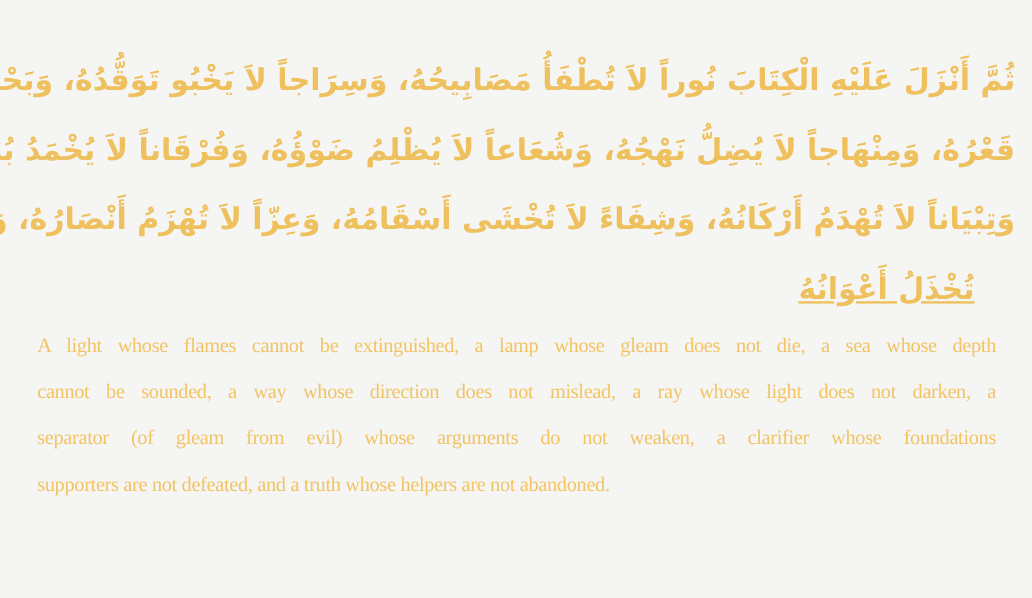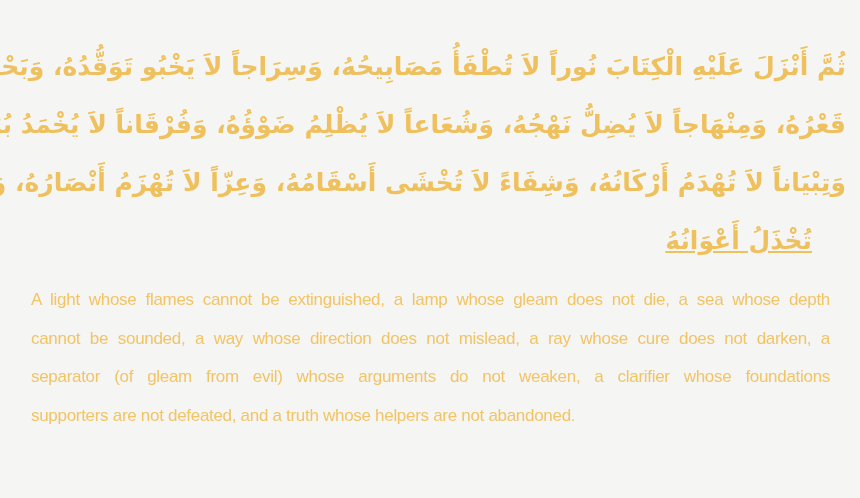--- a/index.html
+++ b/index.html
@@ -38,24 +38,24 @@
   .ar-line.ar-last {
     text-align: right;
     text-align-last: right;
     padding-left: 0;
     padding-right: 34px;
     text-decoration: underline;
   }
   
   .english-block {
     position: absolute;
-    top: 281px; left: 31px;
+    top: 269px; left: 31px;
     width: 799px;
     color: var(--gold-english);
-    font-family: Liberation Sans, sans-serif;
+    font-family: Liberation Serif, serif;
     font-size: 17px;
     letter-spacing: -0.3px;
     line-height: 38.5px;
   }
   .en-line {
     white-space: nowrap;
     text-align: justify;
     text-align-last: justify;
   }
   .en-line.en-last {
@@ -70,18 +70,18 @@
 
   <div class="arabic-block" dir="rtl" lang="ar">
     <div class="ar-line">ثُمَّ أَنْزَلَ عَلَيْهِ الْكِتَابَ نُوراً لاَ تُطْفَأُ مَصَابِيحُهُ، وَسِرَاجاً لاَ يَخْبُو تَوَقُّدُهُ، وَبَحْراً لاَ يُدْرَكُ</div>
     <div class="ar-line">قَعْرُهُ، وَمِنْهَاجاً لاَ يُضِلُّ نَهْجُهُ، وَشُعَاعاً لاَ يُظْلِمُ ضَوْؤُهُ، وَفُرْقَاناً لاَ يُخْمَدُ بُرْهَانُهُ،</div>
     <div class="ar-line">وَتِبْيَاناً لاَ تُهْدَمُ أَرْكَانُهُ، وَشِفَاءً لاَ تُخْشَى أَسْقَامُهُ، وَعِزّاً لاَ تُهْزَمُ أَنْصَارُهُ، وَحَقّاً لاَ</div>
     <div class="ar-line ar-last">تُخْذَلُ أَعْوَانُهُ</div>
   </div>
 
   <div class="english-block" lang="en">
     <div class="en-line">A light whose flames cannot be extinguished, a lamp whose gleam does not die, a sea whose depth</div>
-    <div class="en-line">cannot be sounded, a way whose direction does not mislead, a ray whose cure does not darken, a</div>
+    <div class="en-line">cannot be sounded, a way whose direction does not mislead, a ray whose light does not darken, a</div>
     <div class="en-line">separator (of gleam from evil) whose arguments do not weaken, a clarifier whose foundations</div>
     <div class="en-line en-last">supporters are not defeated, and a truth whose helpers are not abandoned.</div>
   </div>
 
 </div>
 
 </body></html>

